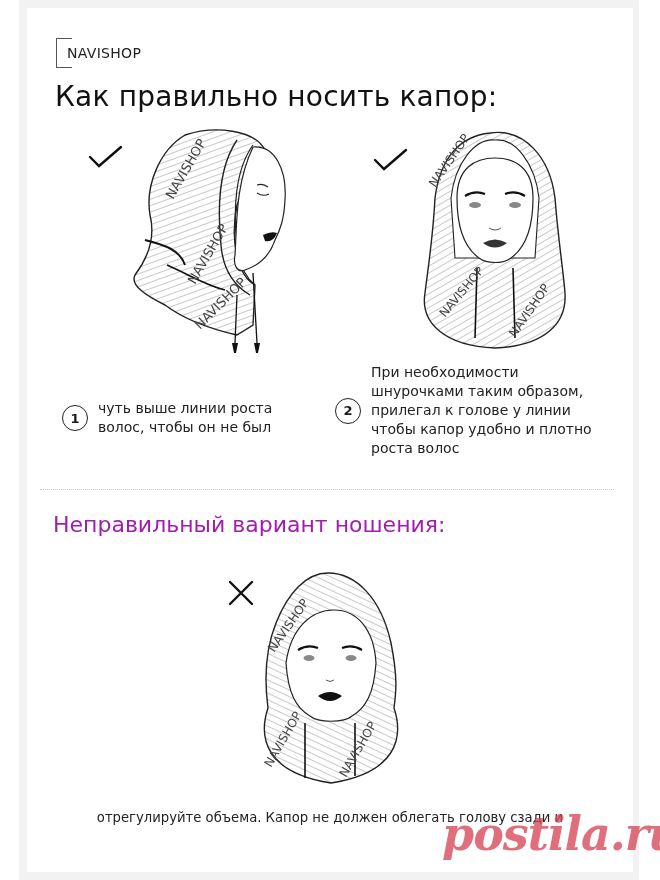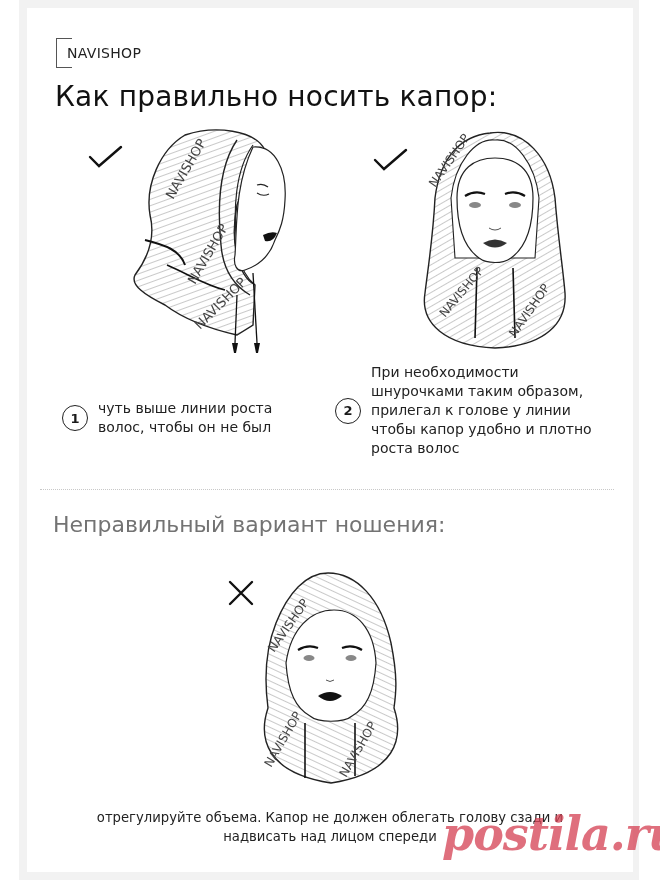--- a/index.html
+++ b/index.html
@@ -24,21 +24,21 @@
     .logo-text {
       position: relative; left: 11px; font-size: 14px; letter-spacing: 0.3px; color: #222;
       font-family: "DejaVu Sans", sans-serif;
     }
     .h1 {
       position: absolute; left: 55px; top: 80px; font-size: 28px; font-weight: normal;
       color: #111; letter-spacing: 0.2px; white-space: nowrap;
     }
     .h2 {
       position: absolute; left: 53px; top: 512px; font-size: 22px; font-weight: normal;
-      color: #737373; white-space: nowrap;
+      color: #a21caf; white-space: nowrap;
     }
     .mark { position: absolute; }
     .illus { position: absolute; }
     .step {
       position: absolute; display: flex; align-items: center;
     }
     .step-num {
       width: 26px; height: 26px; border: 1.6px solid #222; border-radius: 50%;
       display: flex; align-items: center; justify-content: center;
       font-size: 13px; font-weight: bold; flex: none;
@@ -183,16 +183,15 @@
   <path d="M62 128 Q74 120 86 128 Q74 138 62 128 Z" fill="#111"></path>
   <line x1="49" y1="155" x2="49" y2="210" stroke="#111" stroke-width="1.6"></line>
   <line x1="99" y1="155" x2="99" y2="208" stroke="#111" stroke-width="1.6"></line>
   <text x="18" y="85" font-size="12" fill="#444" transform="rotate(-55 18 85)" font-family="DejaVu Sans, sans-serif">NAVISHOP</text>
   <text x="15" y="200" font-size="12" fill="#444" transform="rotate(-60 15 200)" font-family="DejaVu Sans, sans-serif">NAVISHOP</text>
   <text x="90" y="210" font-size="12" fill="#444" transform="rotate(-60 90 210)" font-family="DejaVu Sans, sans-serif">NAVISHOP</text>
 </svg>
 
 <div class="footer">
   <span>отрегулируйте объема. Капор не должен облегать голову сзади и</span>
-  <span>надвисать над лицом спереди</span>
 </div>
 
 <div class="watermark">postila.ru</div>
 
 </body></html>

